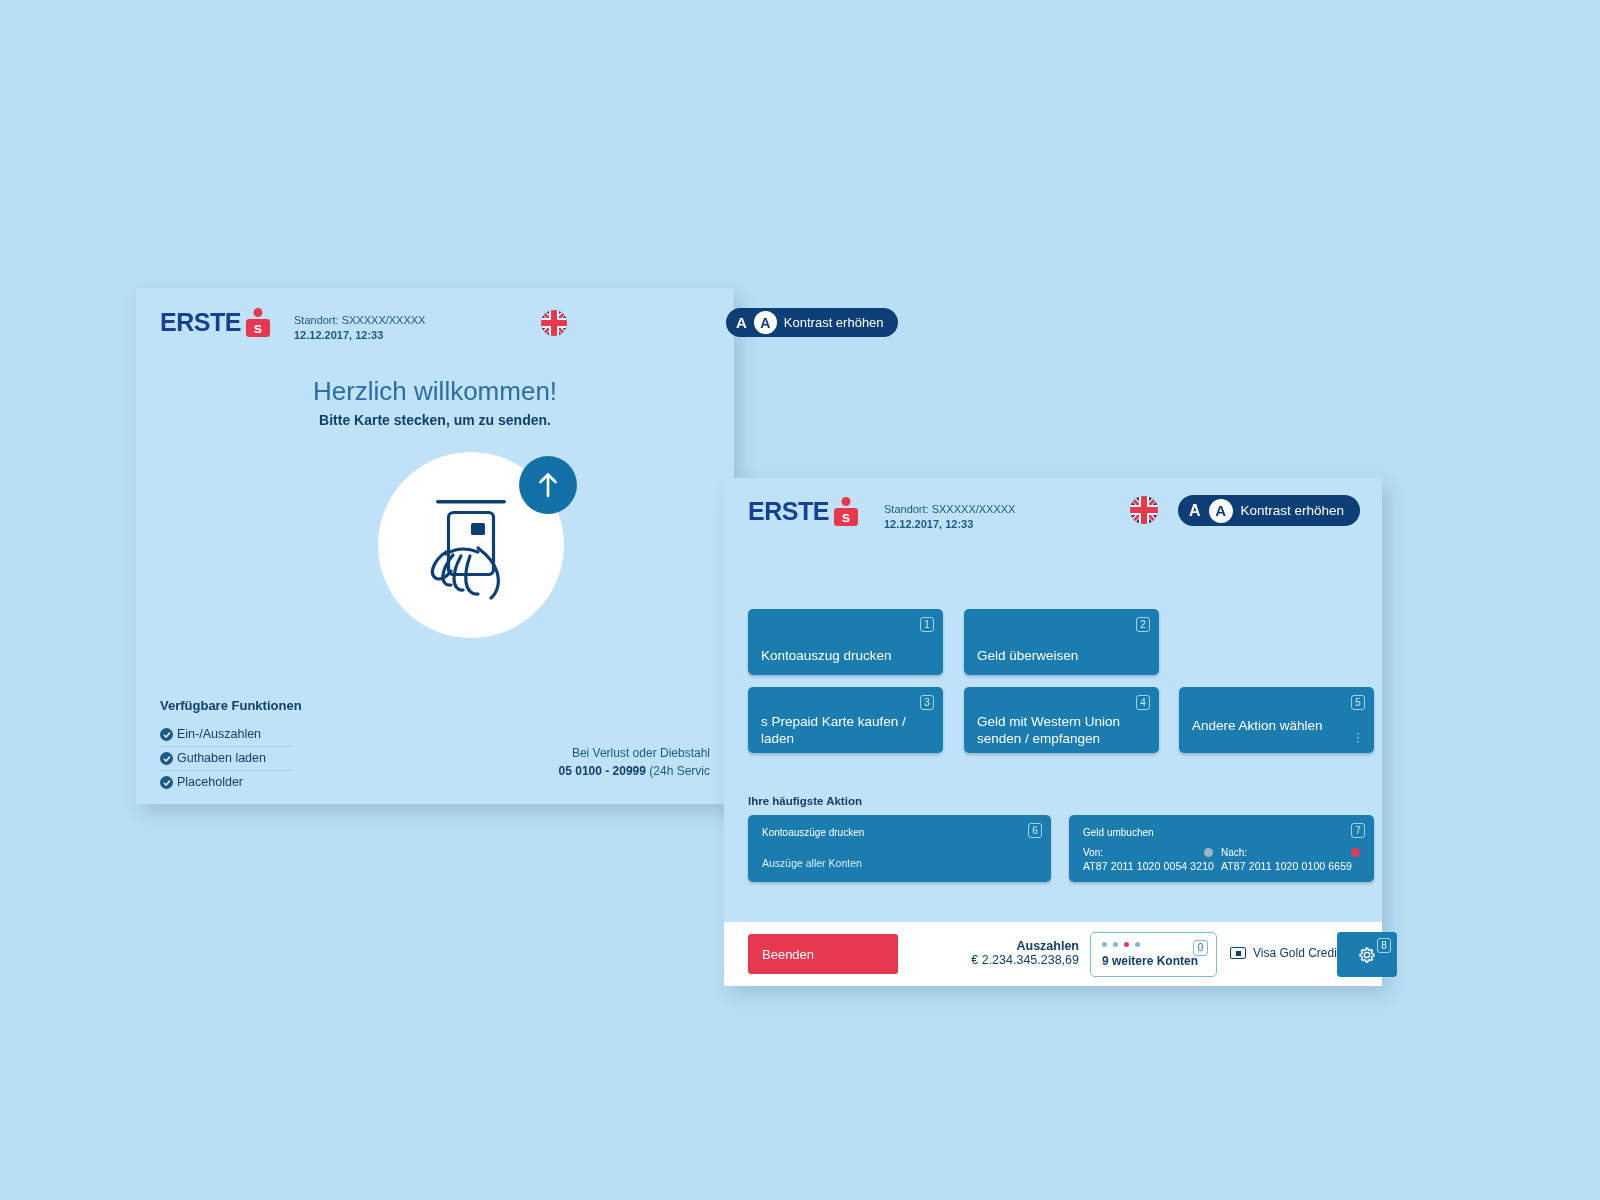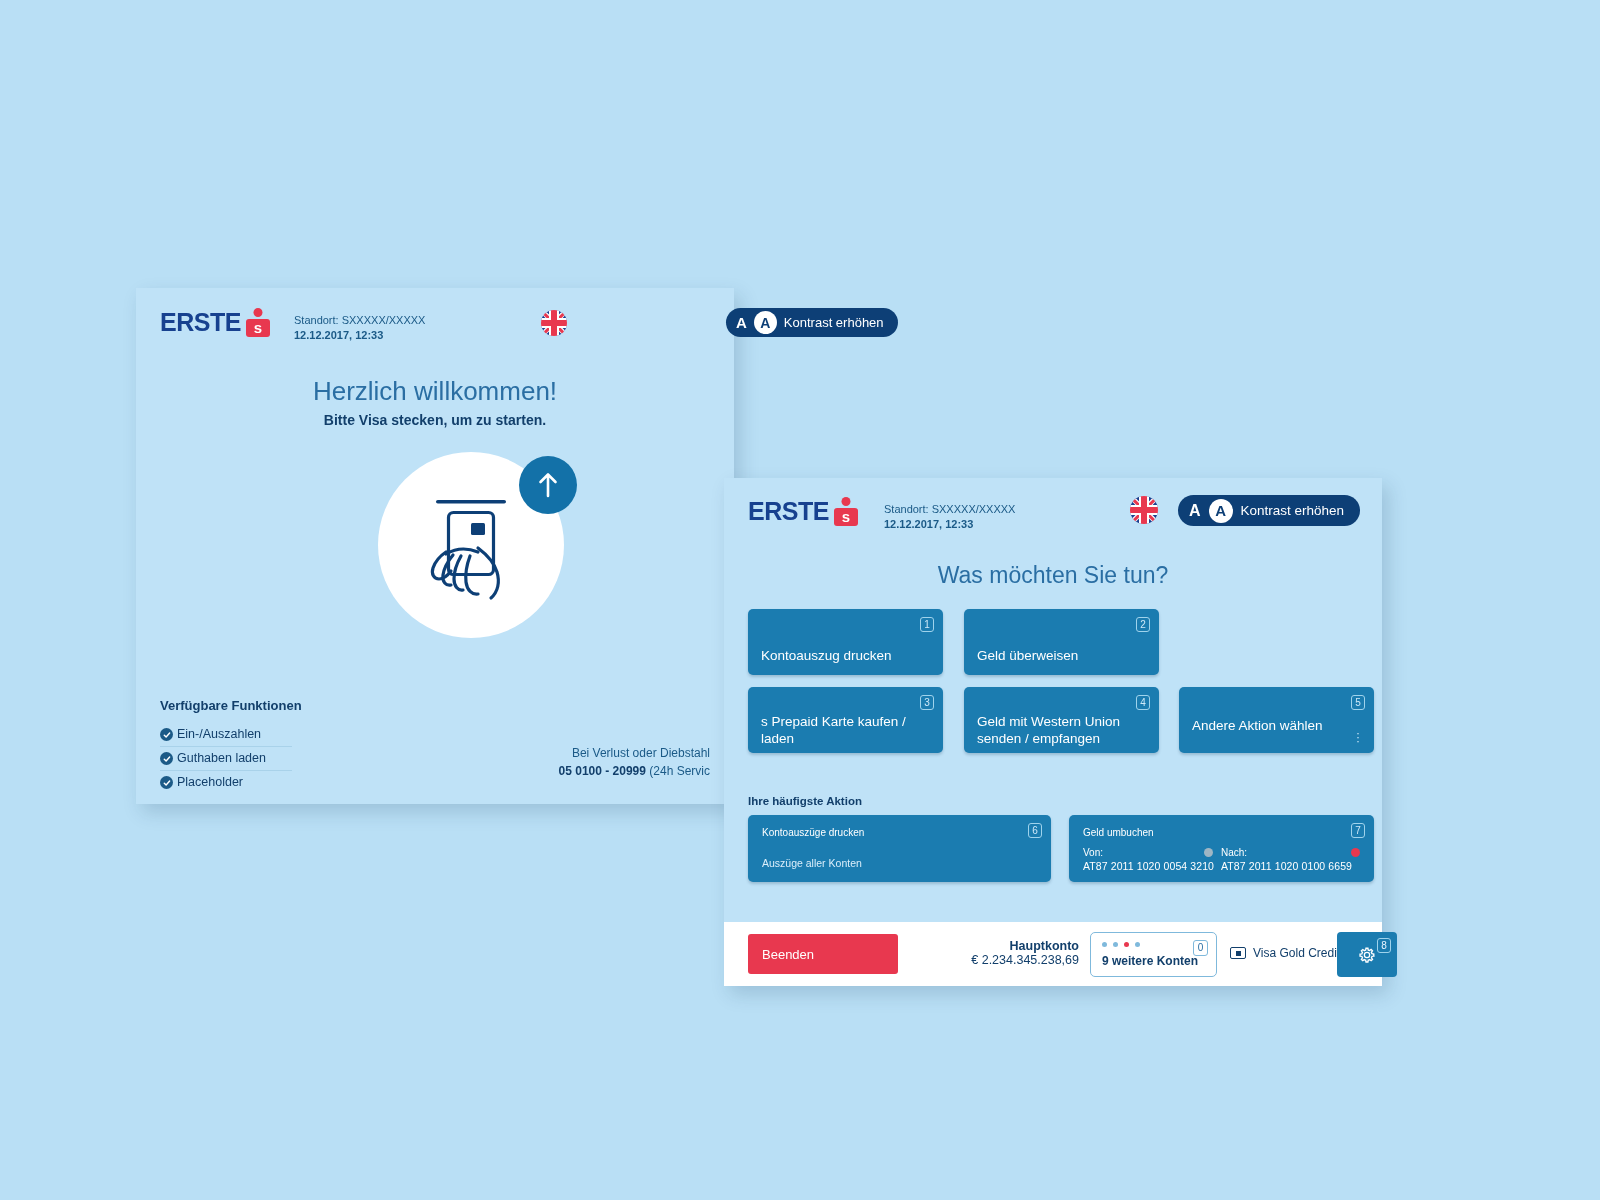--- a/index.html
+++ b/index.html
@@ -212,21 +212,21 @@
       </div>
 
       <div class="contrast-btn" style="position:absolute; left:590px; top:20px; height:29px; padding:0 14px 0 10px; gap:7px;">
         <span class="aw" style="font-size:15px;">A</span>
         <span class="acircle" style="width:23px; height:23px; font-size:14px;">A</span>
         <span class="clabel" style="font-size:13px;">Kontrast erhöhen</span>
       </div>
     </div>
 
     <div class="w-title" style="top:88px;">Herzlich willkommen!</div>
-    <div class="w-sub" style="top:124px;">Bitte Visa stecken, um zu starten.</div>
+    <div class="w-sub" style="top:124px;">Bitte Karte stecken, um zu senden.</div>
 
     <div class="funcs-title" style="left:24px; top:410px;">Verfügbare Funktionen</div>
     <div class="func-list" style="left:24px; top:435px;">
       <div class="func-item">
         <span class="check">
           <svg width="8" height="8" viewBox="0 0 10 10">
               <path d="M1.6 5.2 L3.9 7.4 L8.3 2.6" stroke="#fff" stroke-width="1.8" fill="none" stroke-linecap="round" stroke-linejoin="round"></path>
             </svg>
         </span>
         <span class="func-label">Ein-/Auszahlen</span>
@@ -303,21 +303,20 @@
         <span class="vr" style="top:0; bottom:0; left:11px; width:6px;"></span>
       </div>
 
       <div class="contrast-btn" style="position:absolute; left:454px; top:17px; height:31px; padding:0 16px 0 11px; gap:8px;">
         <span class="aw" style="font-size:16px;">A</span>
         <span class="acircle" style="width:24px; height:24px; font-size:15px;">A</span>
         <span class="clabel" style="font-size:13.5px;">Kontrast erhöhen</span>
       </div>
     </div>
 
-    <div class="m-title" style="top:84px;">Was möchten Sie tun?</div>
 
     <div class="tile" style="left:24px; top:131px; width:195px; height:66px;">
       <span class="kbd">1</span>
       <span class="tlabel" style="bottom:10px;">Kontoauszug drucken</span>
     </div>
 
     <div class="tile" style="left:240px; top:131px; width:195px; height:66px;">
       <span class="kbd">2</span>
       <span class="tlabel" style="bottom:10px;margin-top:25px;">Geld überweisen</span>
     </div>
@@ -370,21 +369,21 @@
         <span class="iban" style="display:block;">AT87 2011 1020 0100 6659</span>
       </span>
     </div>
 
     <div class="footer">
       <div class="end-btn">
         <span>Beenden</span>
       </div>
 
       <div class="acct-main" style="left:230px; top:17px; width:125px;">
-        <div class="am-t">Hauptkonto</div>
+        <div class="am-t">Auszahlen</div>
         <div class="am-v">€ 2.234.345.238,69</div>
       </div>
 
       <div class="more-accts" style="left:366px; top:10px; width:127px; height:45px;">
         <span class="ma-dots">
           <i></i>
           <i></i>
           <i class="on"></i>
           <i></i>
         </span>

